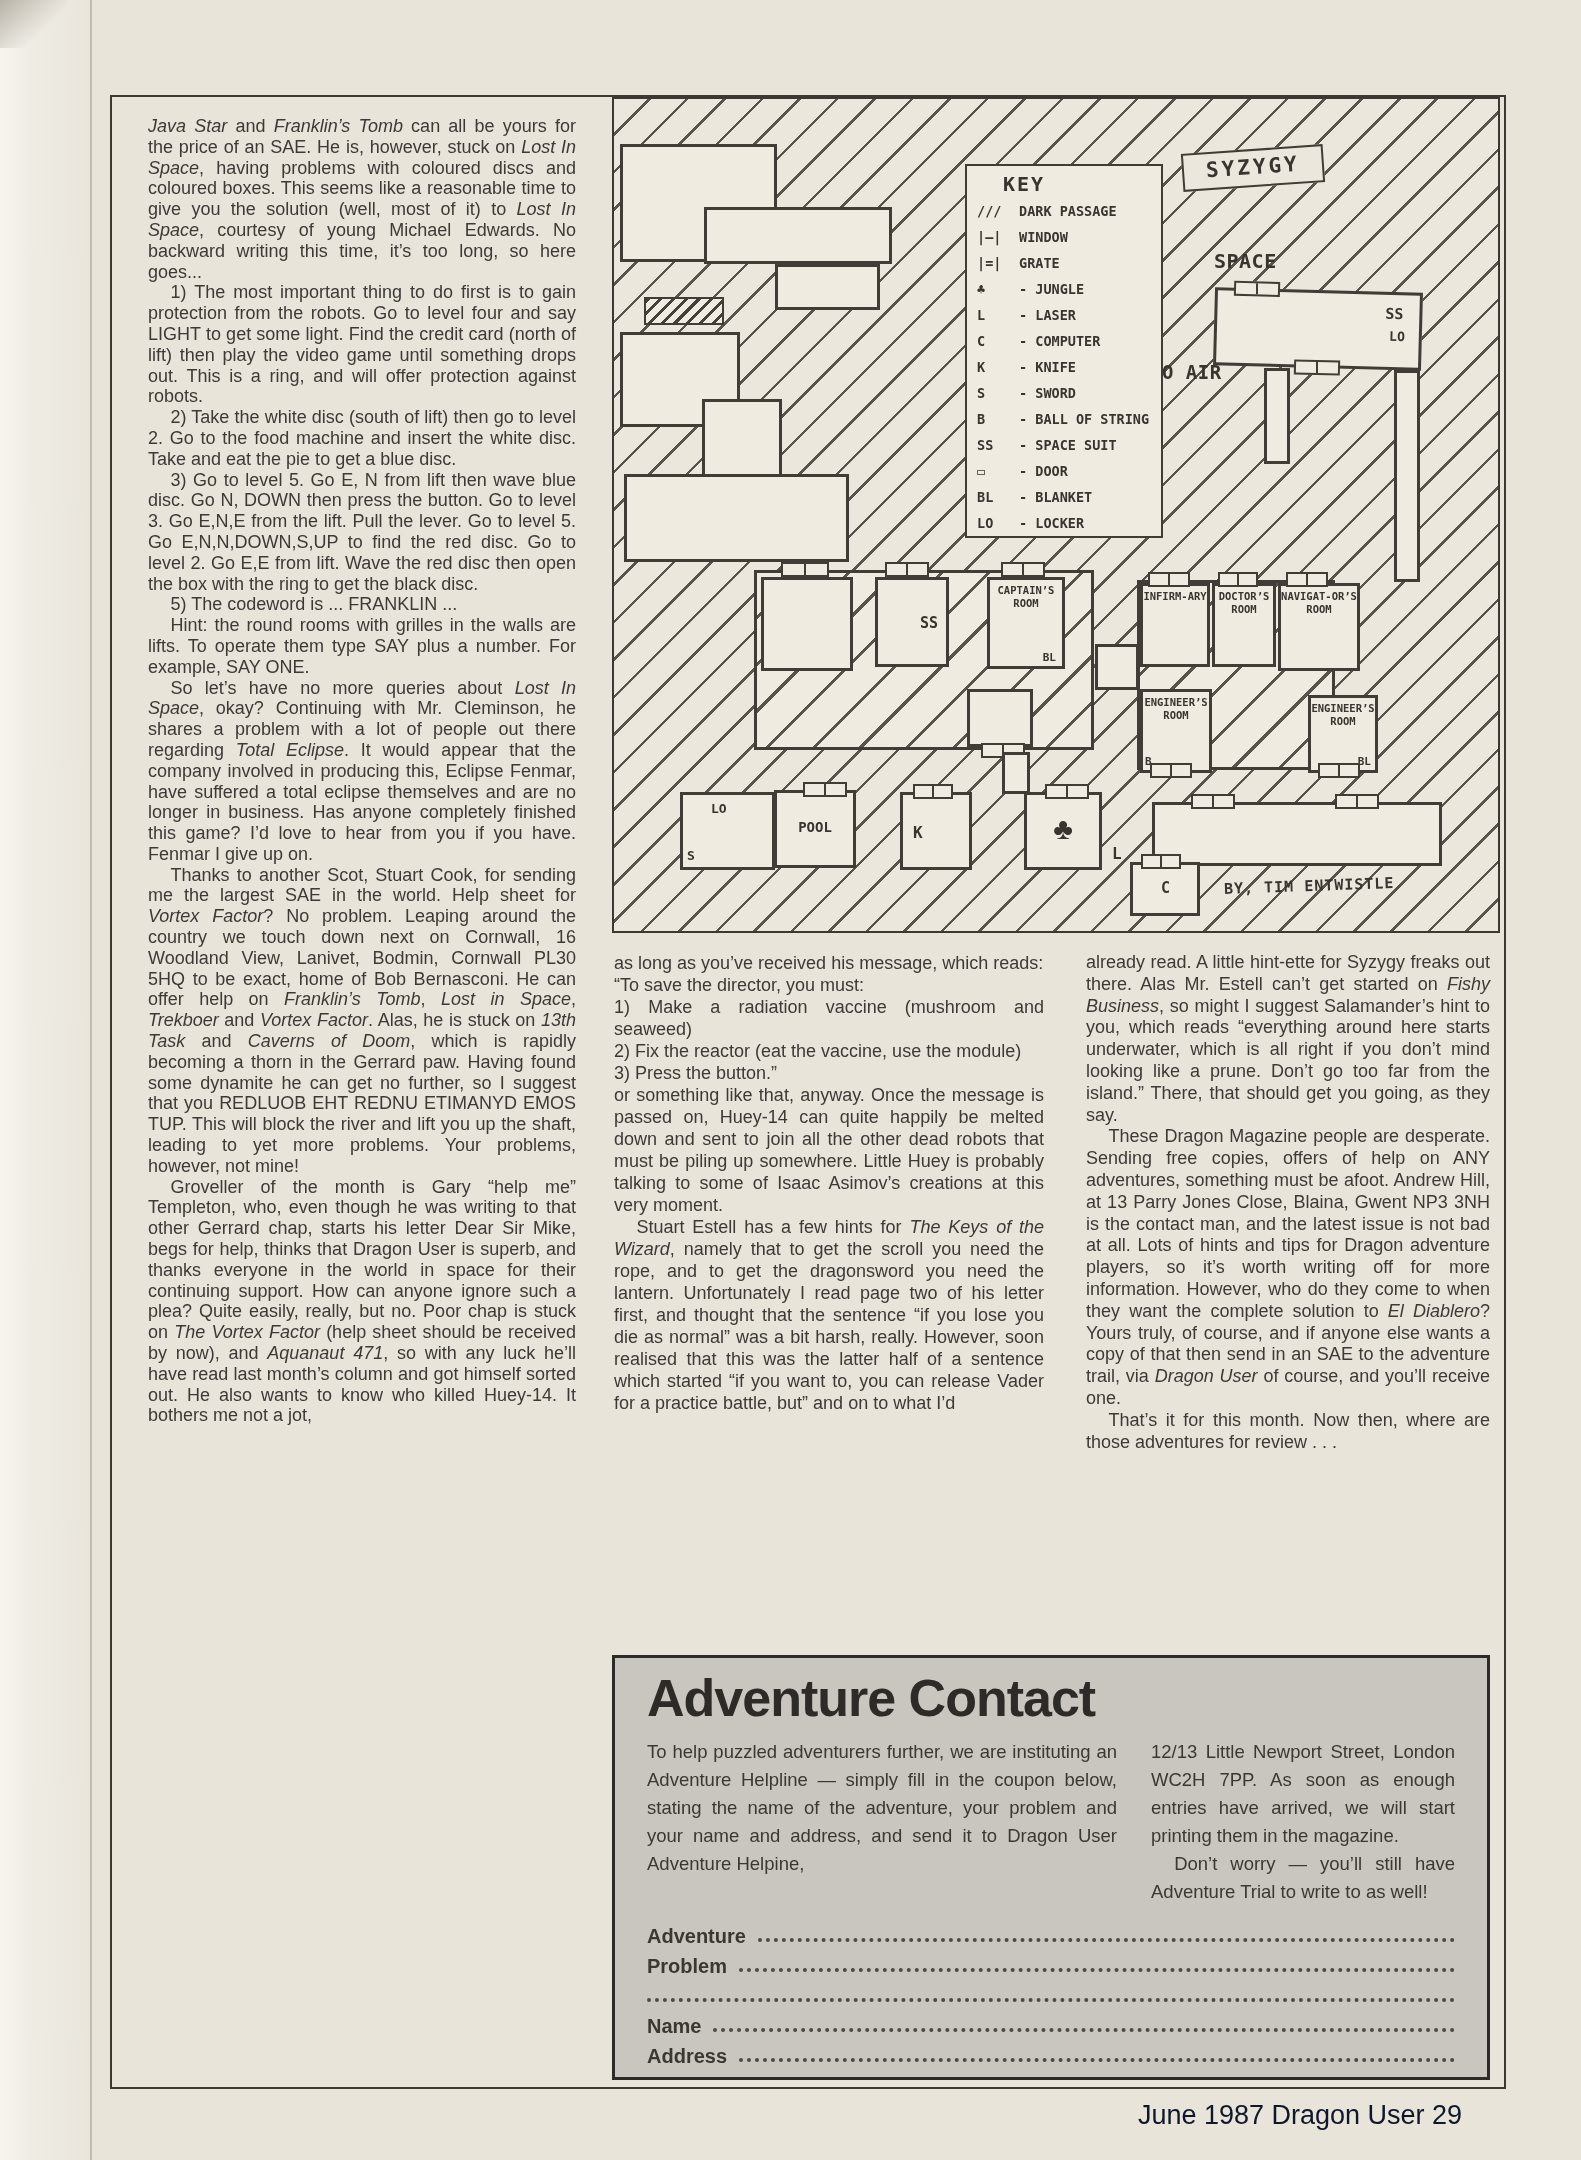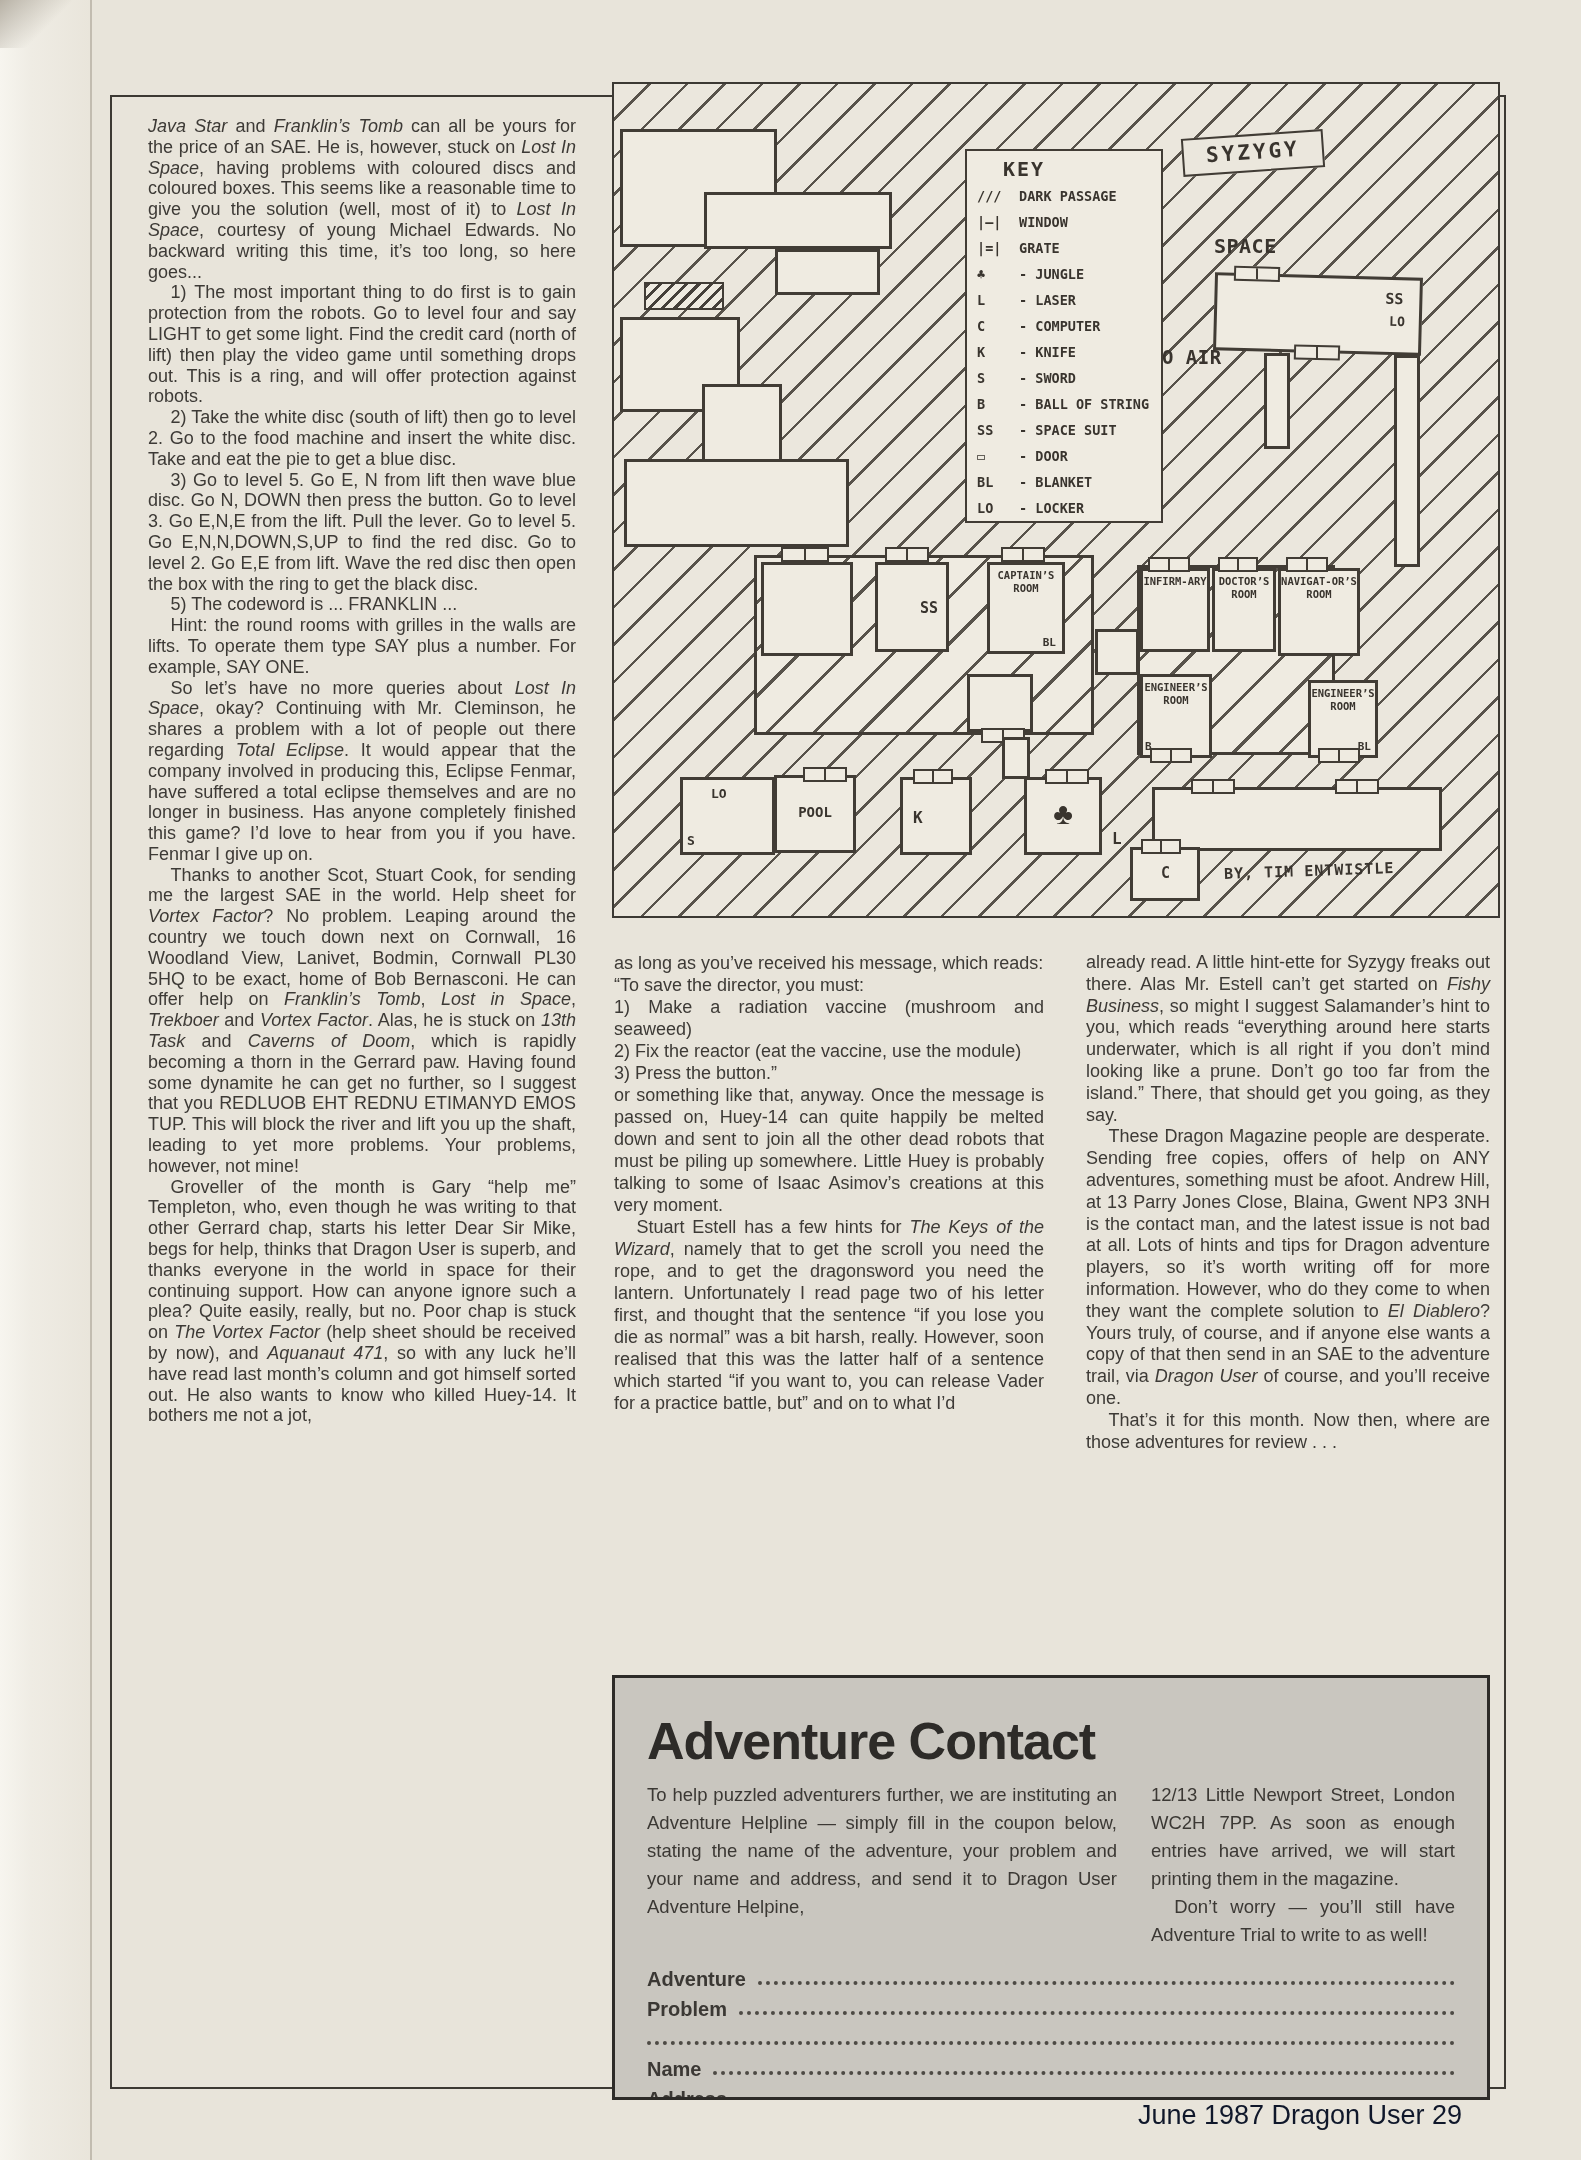--- a/index.html
+++ b/index.html
@@ -17,21 +17,21 @@
   .frame{position:absolute;left:110px;top:95px;width:1392px;height:1990px;
     border:2.5px solid #3c3933;}
   
   .txtcol{position:absolute;text-align:justify;}
   .col-left{left:148px;top:116px;width:428px;font-size:18px;line-height:20.8px;}
   .col-mid{left:614px;top:952px;width:430px;font-size:18px;line-height:22px;}
   .col-right{left:1086px;top:952px;width:404px;font-size:18px;line-height:21.8px;}
   .para{margin:0;}
   .ind{text-indent:1.25em;}
   
-  .map{position:absolute;left:612px;top:82px;width:888px;height:836px;
+  .map{position:absolute;left:612px;top:97px;width:888px;height:836px;
     box-sizing:border-box;border:2.5px solid #3c3933;background-color:#ebe7dd;
     background-image:repeating-linear-gradient(135deg,rgba(0,0,0,0) 0px,rgba(0,0,0,0) 24px,#58534b 24px,#58534b 26.5px);padding-left:33px;}
   .room{position:absolute;background:#efebe1;border:3px solid #413c35;box-sizing:border-box;z-index:2;}
   .hatch-coarse{background-image:repeating-linear-gradient(135deg,rgba(0,0,0,0) 0 30px,#58534b 30px 33px);}
   .dark-passage{position:absolute;box-sizing:border-box;border:2px solid #413c35;z-index:3;
     background-color:#efebe1;
     background-image:repeating-linear-gradient(135deg,#45403a 0 3px,rgba(0,0,0,0) 3px 9px);}
   .mlabel{position:absolute;font-family:"DejaVu Sans Mono", monospace;font-weight:bold;
     color:#39342e;letter-spacing:.5px;z-index:4;white-space:nowrap;}
   .rtext{font-family:"DejaVu Sans Mono", monospace;font-weight:bold;color:#39342e;
@@ -49,21 +49,21 @@
   .key-sym{width:36px;flex:0 0 36px;}
   .syzygy-box{position:absolute;left:568px;top:50px;width:142px;height:38px;z-index:6;
     background:#ebe7dd;border:2.5px solid #413c35;box-sizing:border-box;
     transform:rotate(-4deg);text-align:center;line-height:33px;
     font-family:"DejaVu Sans Mono", monospace;font-weight:bold;font-size:21px;
     letter-spacing:3px;color:#39342e;}
   .jungle{font-size:30px;text-align:center;line-height:68px;color:#39342e;}
   
   .advbox{position:absolute;left:612px;top:1655px;width:878px;height:425px;
     box-sizing:border-box;background:#c9c6bf;border:3px solid #2d2b28;
-    padding:33px 32px;overflow:hidden;margin-top:20px;}
+    padding:10px 32px;overflow:hidden;}
   .adv-title{font-size:52px;font-weight:bold;color:#2d2b28;letter-spacing:-1px;
     margin:0 0 10px 0;}
   .adv-intro{display:flex;gap:34px;font-size:18.5px;line-height:28px;
     color:#3b3834;text-align:justify;}
   .adv-intro .lcol{width:470px;flex:0 0 470px;}
   .adv-intro .rcol{flex:1;}
   .coupon{margin-top:12px;}
   .coupon-row{display:flex;align-items:flex-end;height:30px;gap:12px;}
   .coupon-label{font-weight:bold;font-size:20px;color:#3b3834;}
   .leader{flex:1;border-bottom:4px dotted #4d4a44;margin-bottom:6px;}

